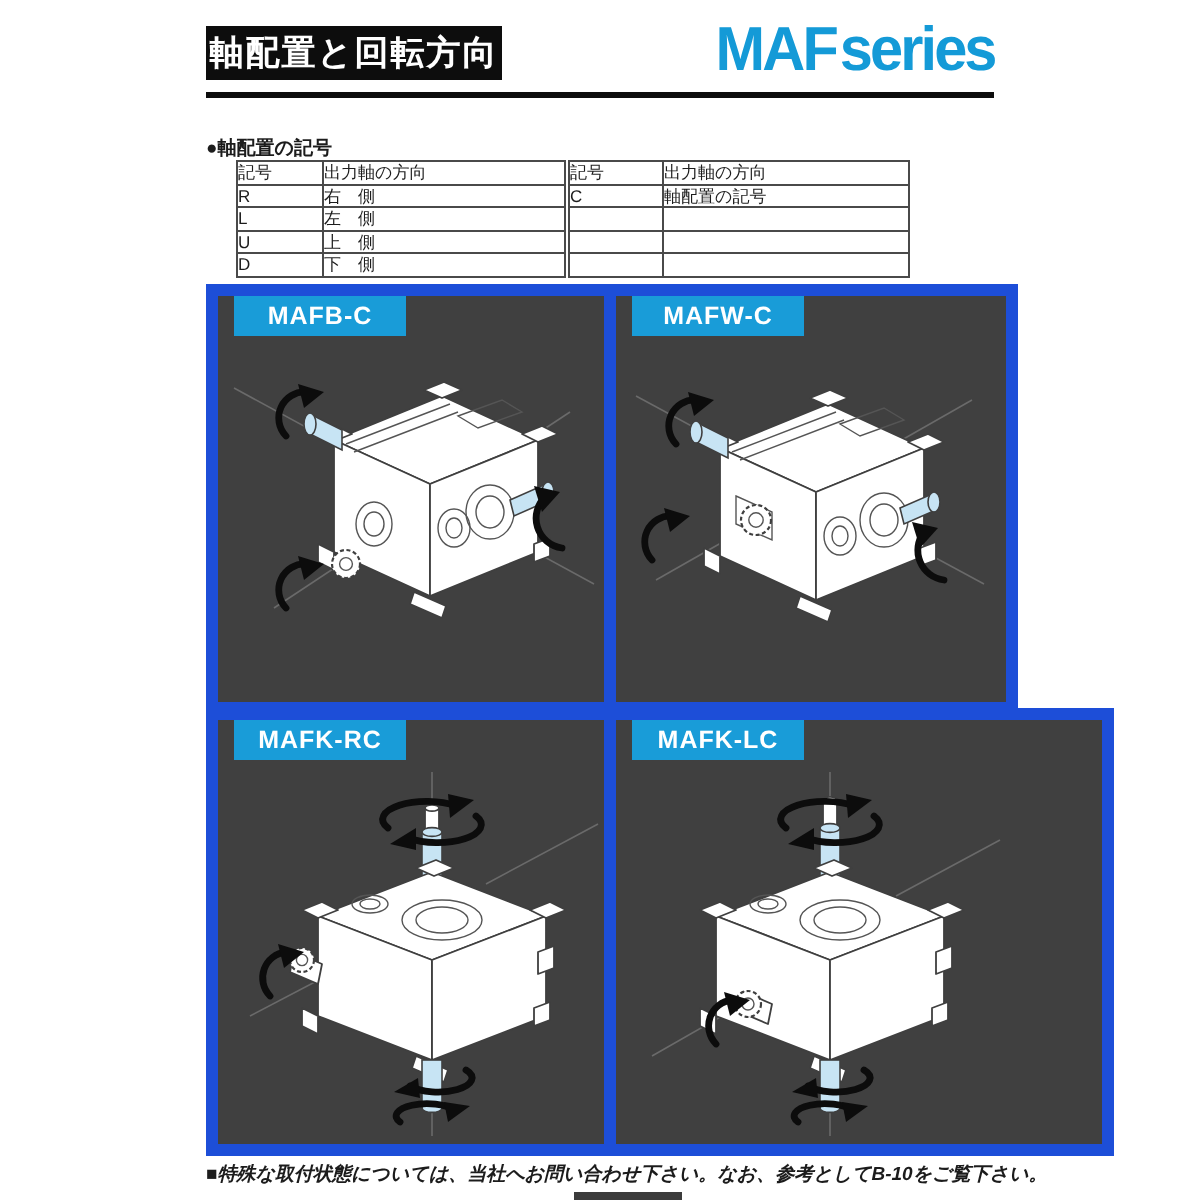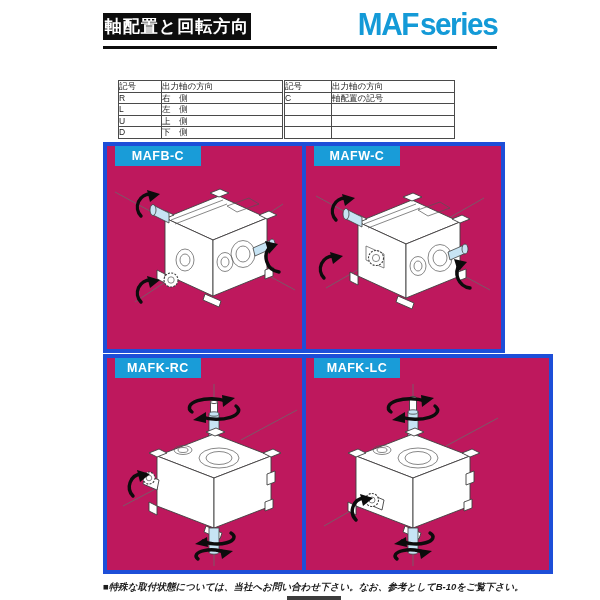--- a/index.html
+++ b/index.html
@@ -23,21 +23,21 @@
   #note2{top:68px;}
 
   
   #symbol-table{left:118px;top:80px;border-collapse:collapse;table-layout:fixed;}
   #symbol-table td{border:1px solid #4a4a4a;font-size:8.5px;
                    height:10.5px;padding:0;line-height:10.5px;color:#1c1c1c;white-space:nowrap;}
   #symbol-table .c0{width:42px;} #symbol-table .c1{width:120px;}
   #symbol-table .c2{width:46px;border-left:3px double #4a4a4a;} #symbol-table .c3{width:122px;}
 
   
-  .panel{border:4px solid #1d4ed8;background:#be185d;}
+  .panel{border:6px solid #1d4ed8;background:#404040;}
   #panel-0,#panel-1{top:142px;width:195px;height:203px;}
   #panel-2,#panel-3{top:354px;width:195px;height:212px;padding-left:48px;}
   #panel-0,#panel-2{left:103px;} #panel-1,#panel-3{left:302px;}
   .panel-label{position:absolute;left:8px;top:0;width:86px;height:20px;background:#199cd8;
                color:#fff;font-weight:bold;font-size:12.5px;display:flex;align-items:center;
                justify-content:center;letter-spacing:0.5px;}
   .drawing{position:absolute;left:0;top:20px;}
 
   
   .ln{stroke:#6a6a6a;stroke-width:0.8;fill:none;}
@@ -60,20 +60,21 @@
 
   <div class="abs" id="title-box">
     <span>軸配置と回転方向</span>
   </div>
   <div class="abs" id="logo">
     <span>MAF</span>
     <span class="suffix">series</span>
   </div>
   <div class="abs" id="header-rule"></div>
 
+  <div class="abs note" id="note2">●軸配置の記号</div>
 
   <table class="abs" id="symbol-table">
     <tbody>
     <tr>
       <td class="c0">記号</td>
       <td class="c1">出力軸の方向</td>
       <td class="c2">記号</td>
       <td class="c3">出力軸の方向</td>
     </tr>
     <tr>

